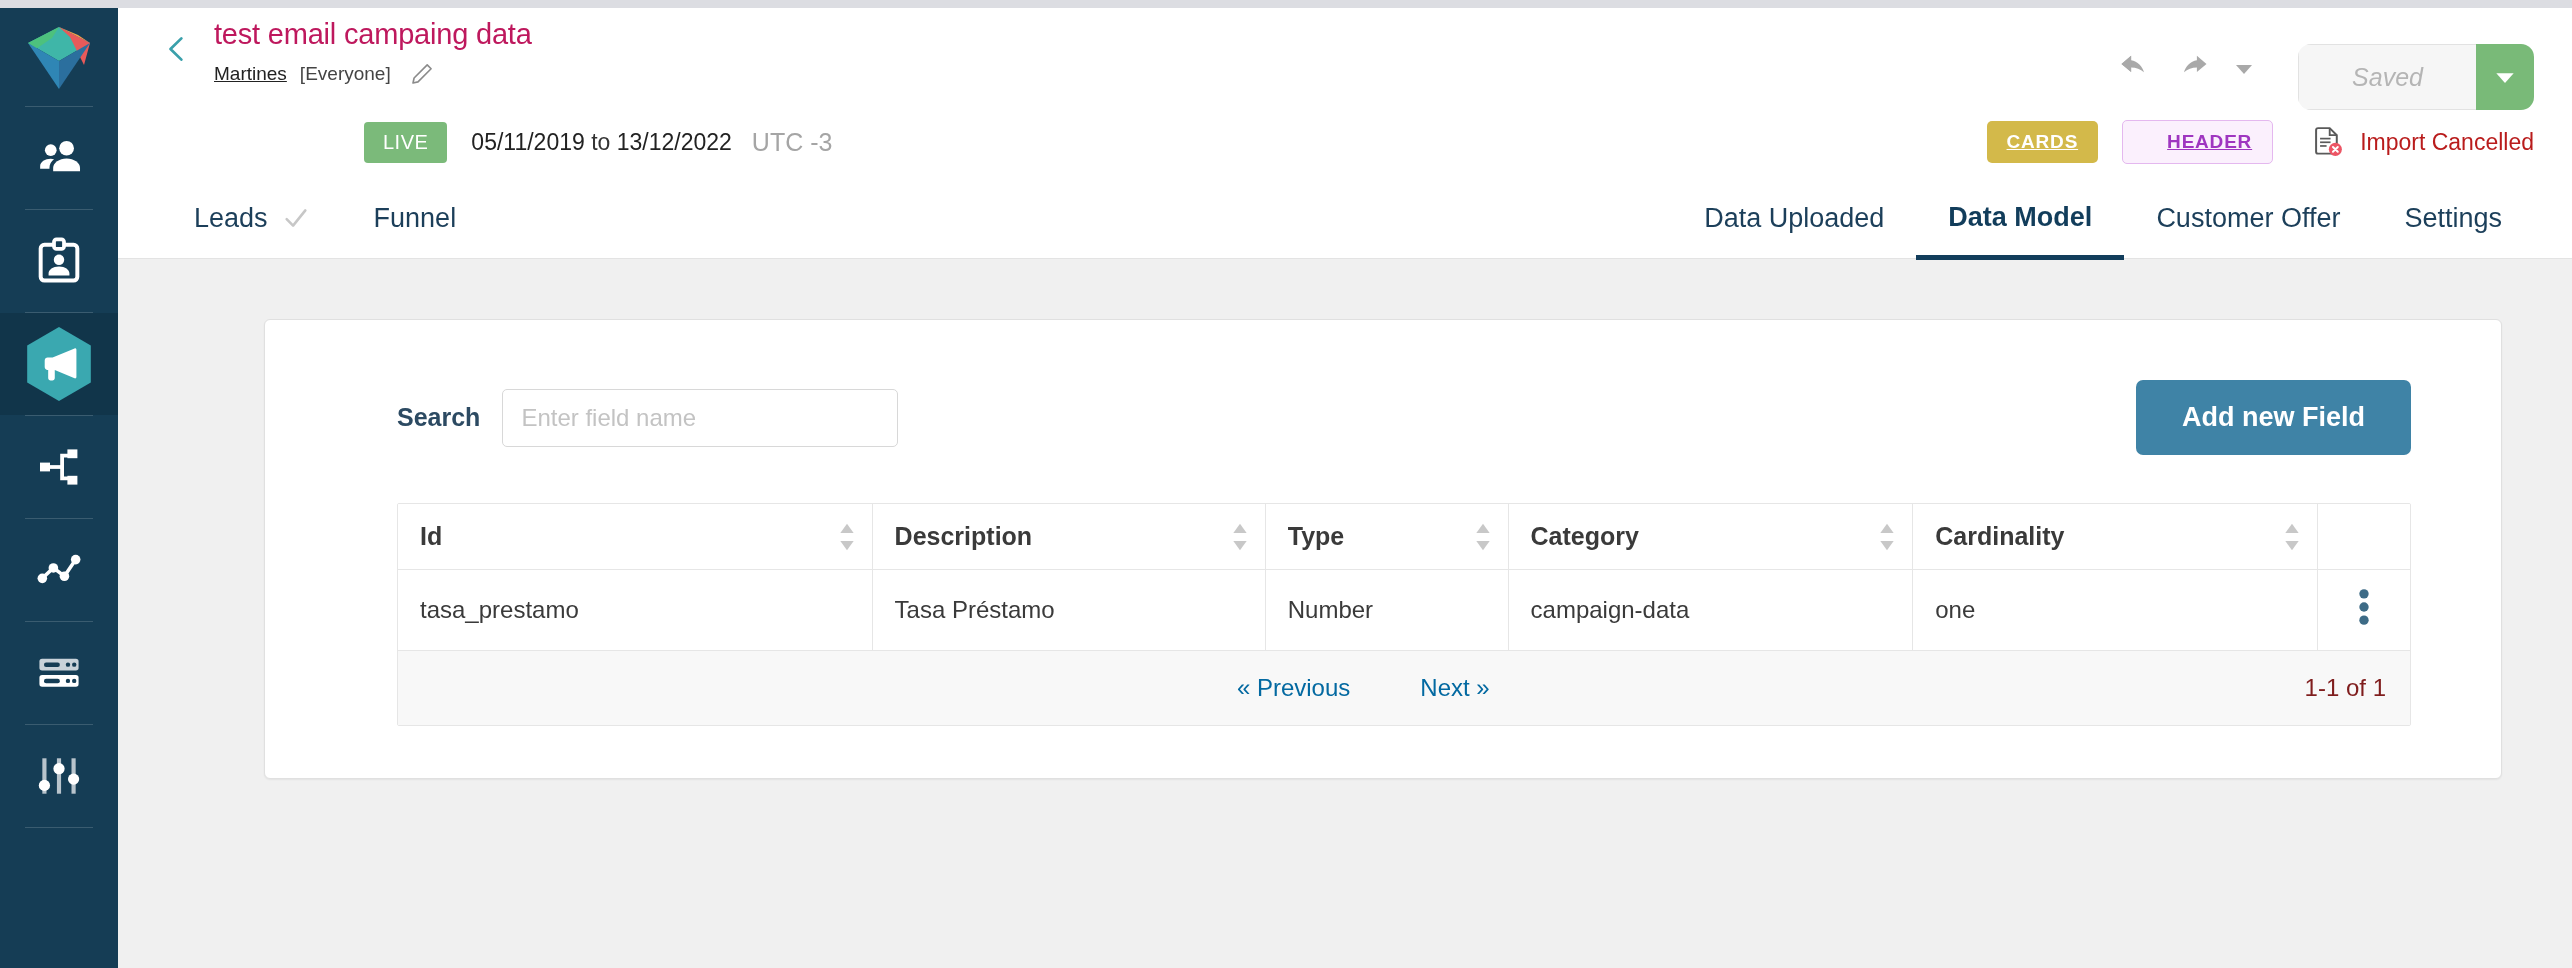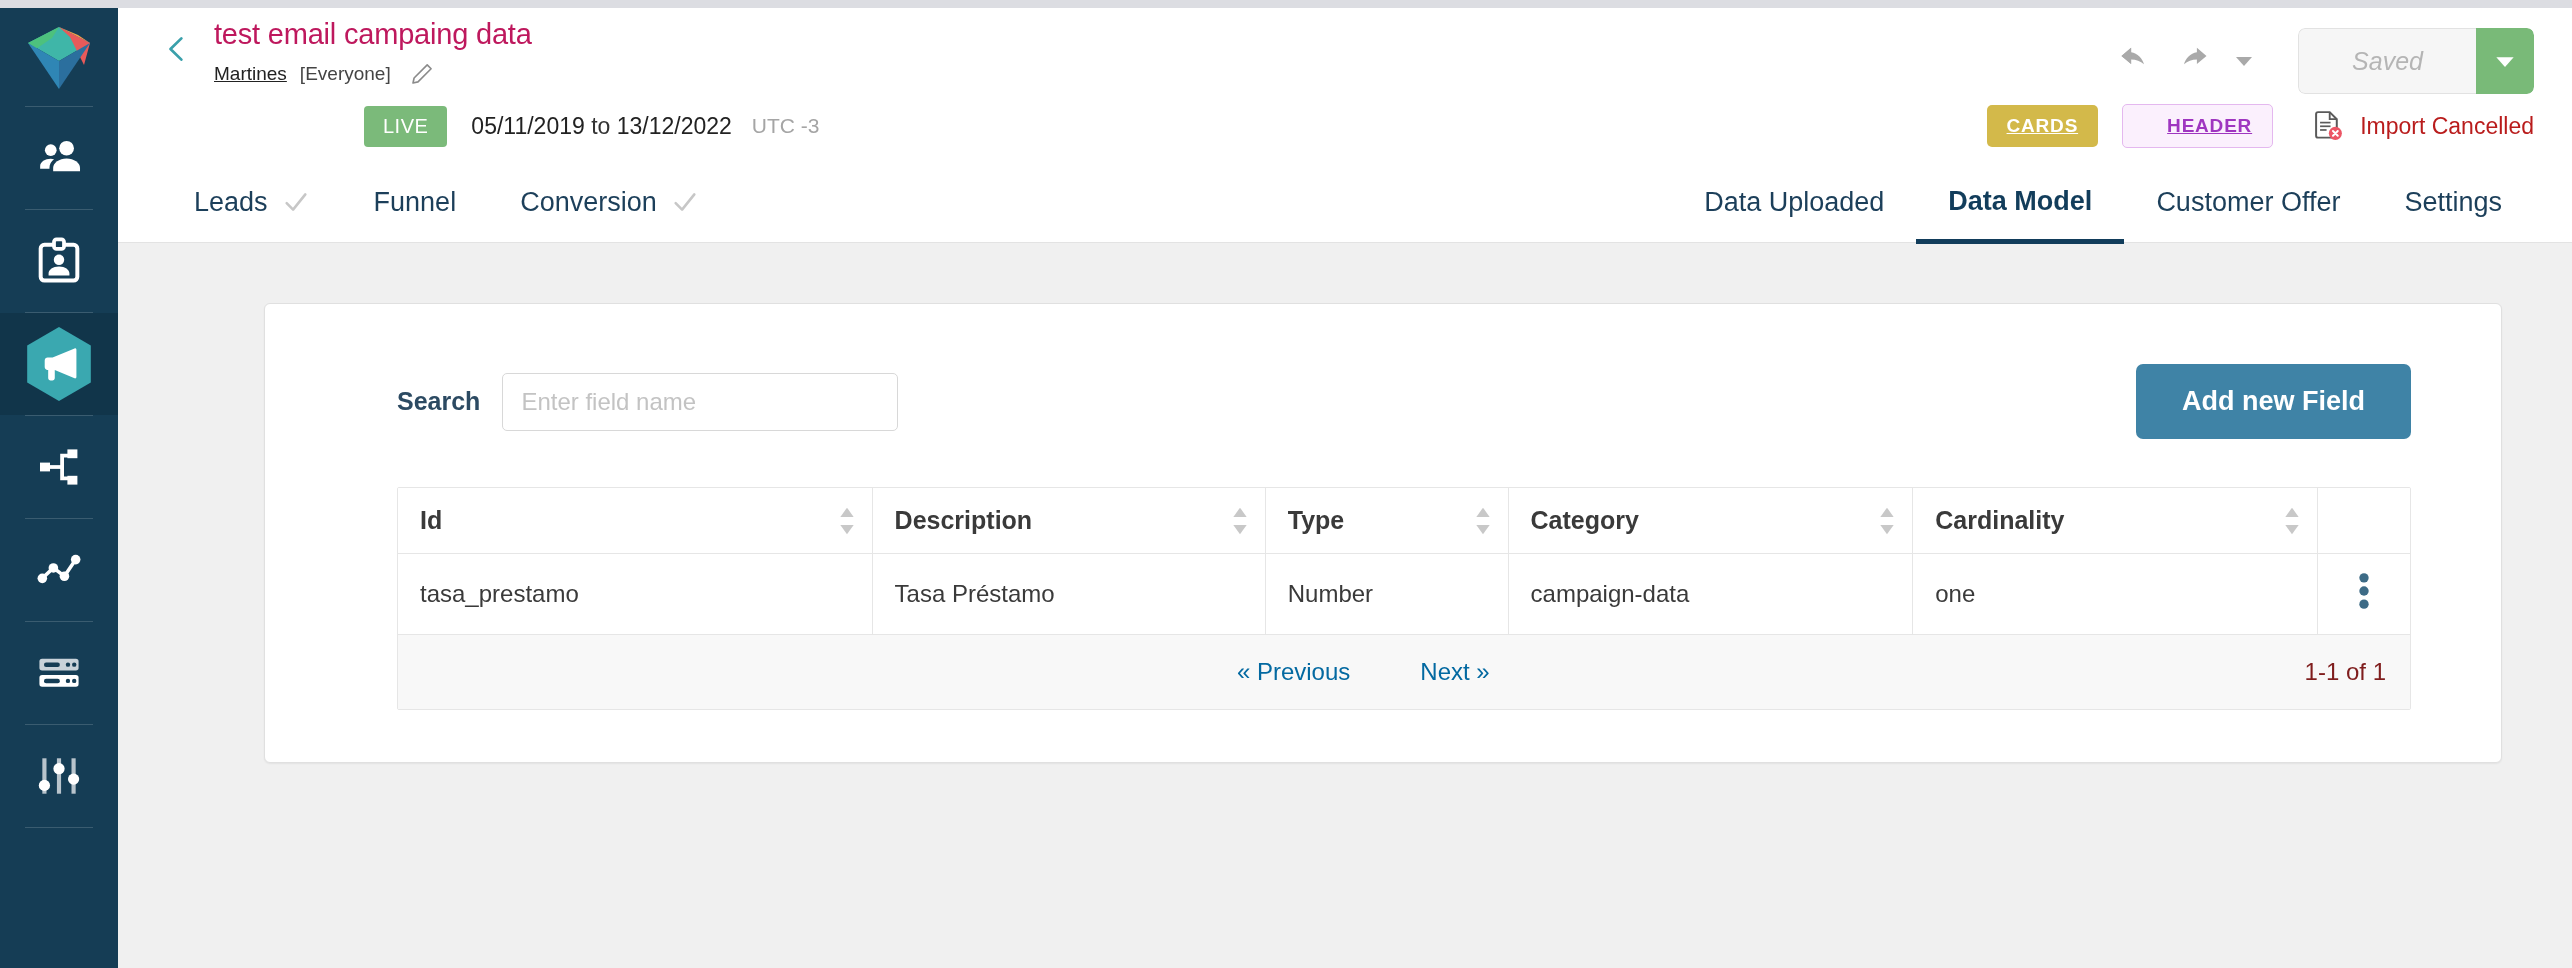--- a/index.html
+++ b/index.html
@@ -127,22 +127,23 @@
     cursor: pointer;
   }
   .caret-btn {
     width: 44px; height: 46px;
     display: flex; align-items: center; justify-content: center;
     cursor: pointer;
   }
   .saved-group {
     display: flex;
     margin-left: 32px;
-    border-radius: 7px;
+    border-radius: 13px;
     overflow: hidden;
+    margin-top: 16px;
   }
   .saved-btn {
     background: #f6f6f6;
     border: 1px solid #e2e2e2;
     border-right: none;
     border-radius: 7px 0 0 7px;
     min-width: 178px;
     height: 66px;
     display: flex; align-items: center; justify-content: center;
     font-size: 25px;
@@ -176,21 +177,21 @@
     border-radius: 4px;
   }
   .date-range {
     margin-left: 24px;
     font-size: 23px;
     color: #222222;
   }
   .date-range .to { color: #333; }
   .utc {
     margin-left: 20px;
-    font-size: 21px;
+    font-size: 25px;
     color: #a5a5a5;
   }
   .status-spacer { flex: 1; }
   .tag {
     font-size: 19px;
     font-weight: bold;
     letter-spacing: 0.8px;
     padding: 10px 20px;
     border-radius: 5px;
     cursor: pointer;
@@ -570,28 +571,20 @@
               <svg width="28" height="28" viewBox="0 0 24 24">
                 <polyline points="4,13 9.5,18.5 20,5.5" fill="none" stroke="#c7c7c7" stroke-width="2.2" stroke-linecap="round" stroke-linejoin="round"></polyline>
               </svg>
             </span>
           </div>
 
           <div class="tab">
             <span>Funnel</span>
           </div>
 
-          <div class="tab">
-            <span>Conversion</span>
-            <span class="check">
-              <svg width="28" height="28" viewBox="0 0 24 24">
-                <polyline points="4,13 9.5,18.5 20,5.5" fill="none" stroke="#c7c7c7" stroke-width="2.2" stroke-linecap="round" stroke-linejoin="round"></polyline>
-              </svg>
-            </span>
-          </div>
         </div>
 
         <div class="tabs-spacer"></div>
 
         <div class="tabs-right">
           <div class="tab">
             <span>Data Uploaded</span>
           </div>
           <div class="tab active">
             <span>Data Model</span>

